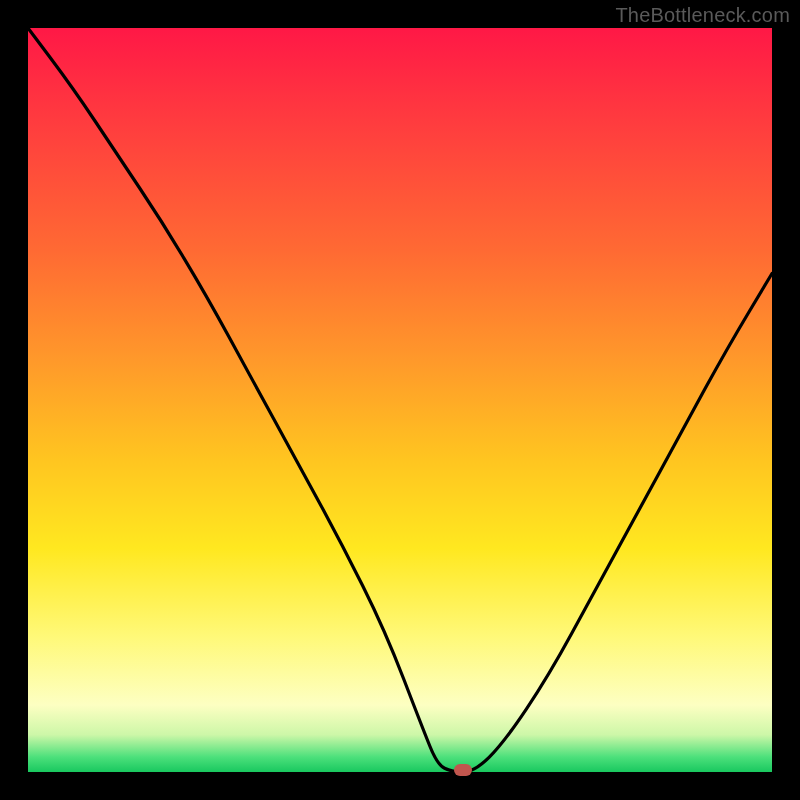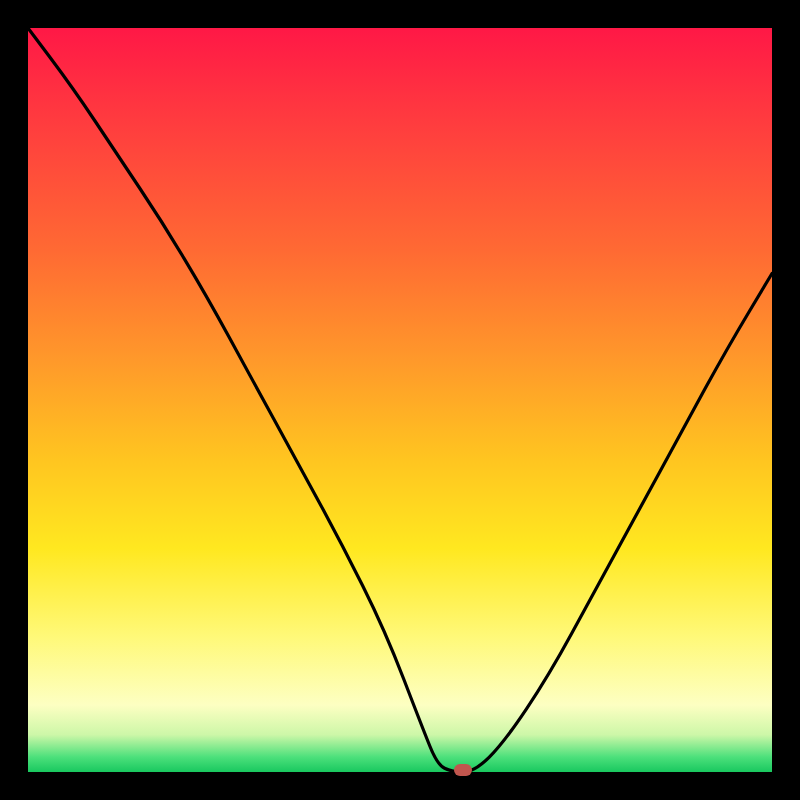--- a/index.html
+++ b/index.html
@@ -61,20 +61,21 @@
     height: 12px;
     border-radius: 6px;
     background: #c1564e;
   }
 </style>
 </head>
 <body>
 
 <div class="frame">
 
+  <div class="watermark">TheBottleneck.com</div>
 
   <div class="plot-area">
 
     <svg class="curve" width="744" height="744" viewBox="0 0 744 744">
       <path id="curve-path" fill="none" stroke="#000000" stroke-width="3.2" stroke-linecap="round" stroke-linejoin="round" d="M 0.0 0.0 Q 0.0 0.0 22.3 29.8 Q 44.6 59.5 67.0 93.0 Q 89.3 126.5 111.6 160.0 Q 133.9 193.4 156.2 230.6 Q 178.6 267.8 200.9 308.8 Q 223.2 349.7 245.5 390.6 Q 267.8 431.5 290.2 472.4 Q 312.5 513.4 334.8 558.0 Q 357.1 602.6 375.7 651.0 Q 394.3 699.4 401.8 718.0 Q 409.2 736.6 416.6 740.3 Q 424.1 744.0 435.2 744.0 Q 446.4 744.0 461.3 729.1 Q 476.2 714.2 498.5 680.8 Q 520.8 647.3 543.1 606.4 Q 565.4 565.4 587.8 524.5 Q 610.1 483.6 632.4 442.7 Q 654.7 401.8 677.0 360.8 Q 699.4 319.9 721.7 282.7 T 744.0 245.5"></path>
     </svg>
 
     <div id="marker" class="marker" style="left: 426.24px; top: 736px;"></div>
   </div>
 

